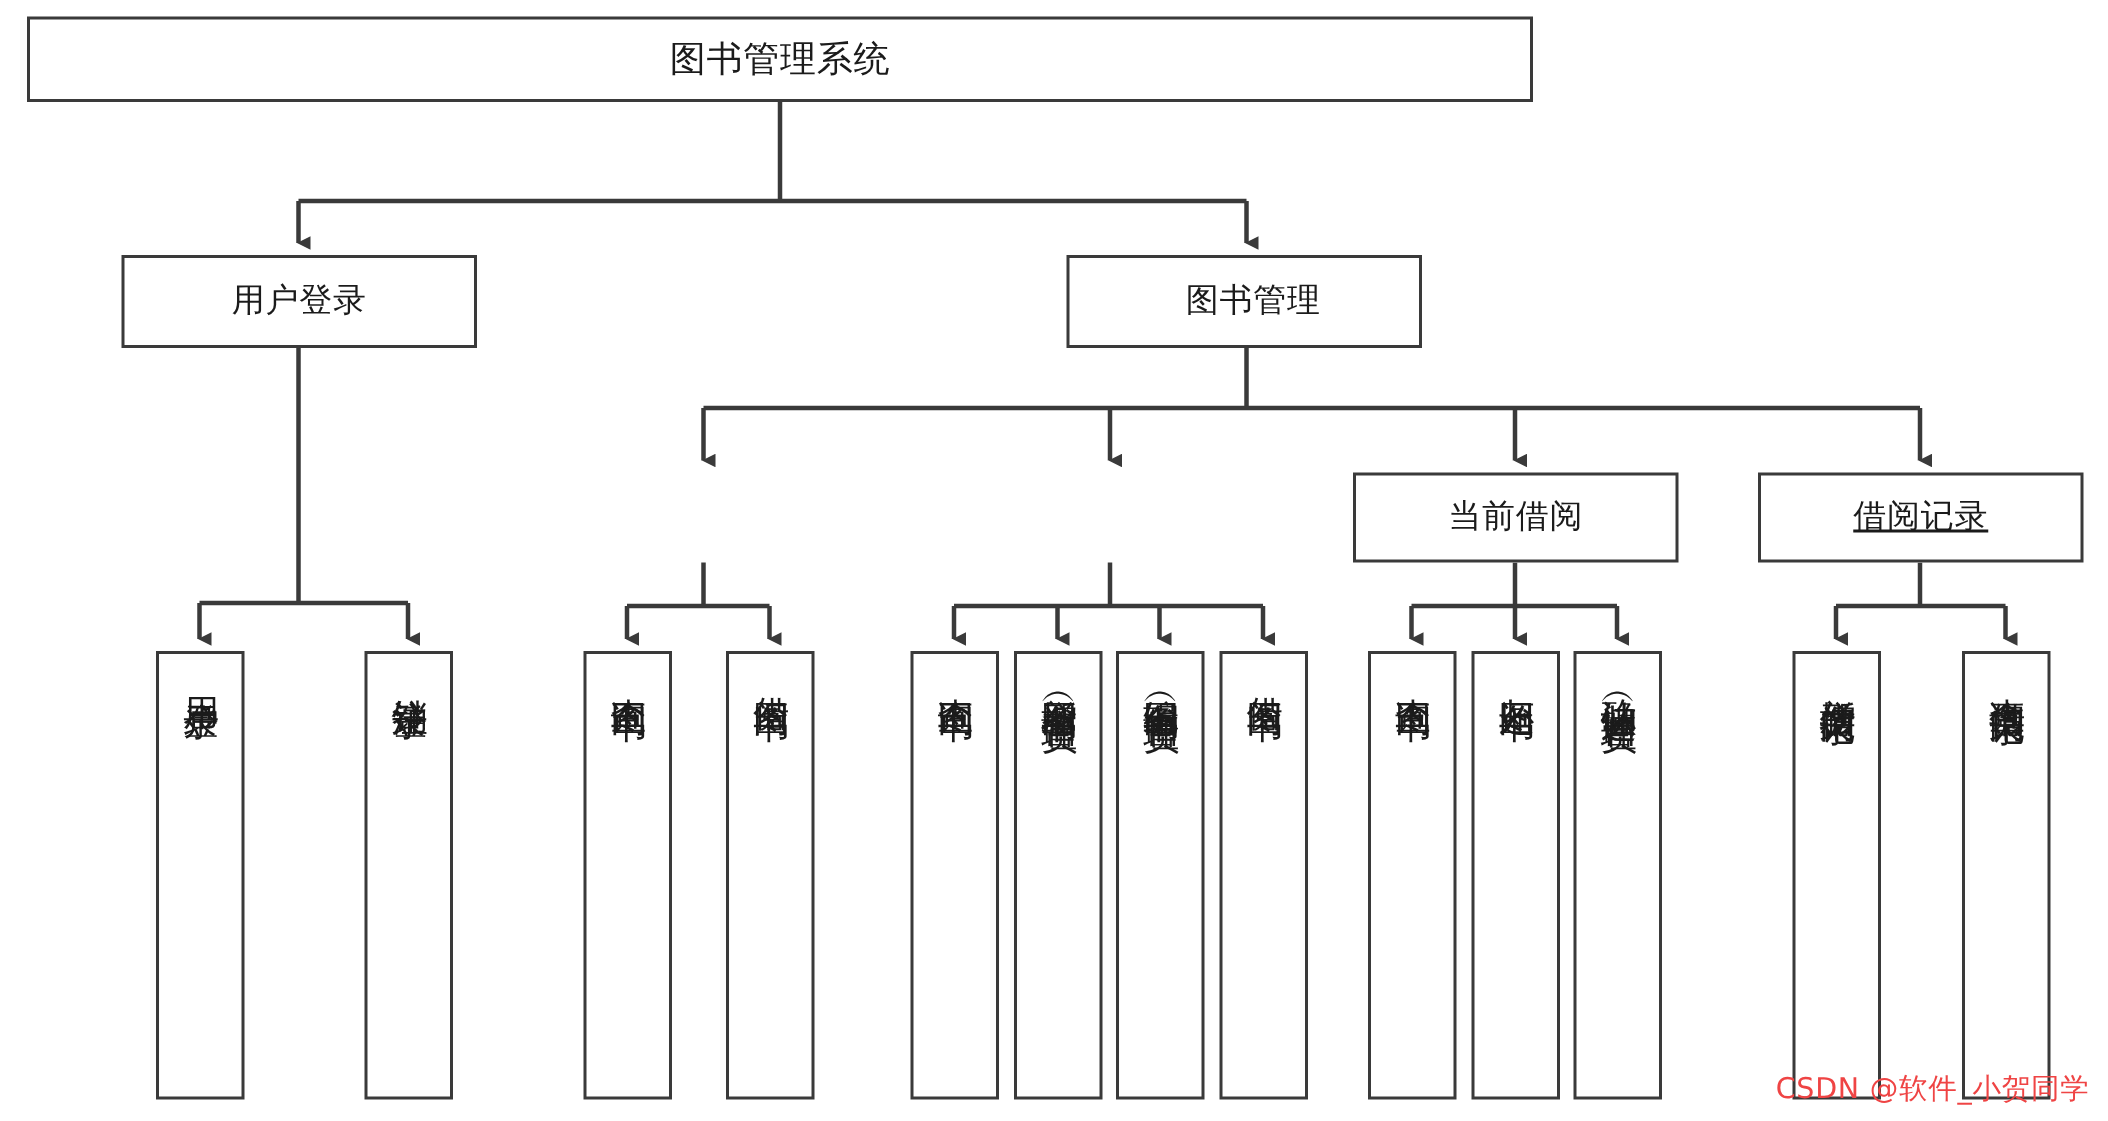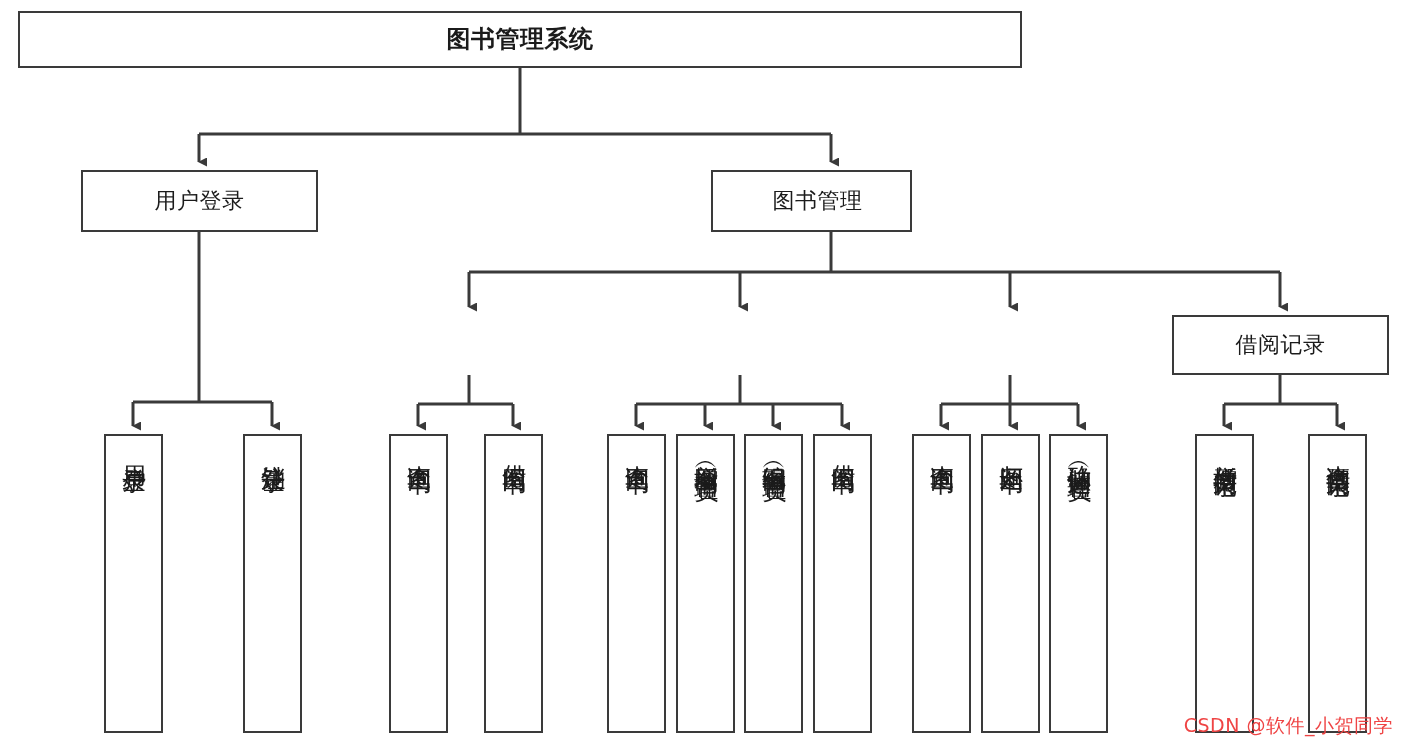--- a/index.html
+++ b/index.html
@@ -123,32 +123,35 @@
       <path d="M1010,404 L1010,426" marker-end="url(#arrowhead)"></path>
       <path d="M1078,404 L1078,426" marker-end="url(#arrowhead)"></path>
 
       <path d="M1280,375 L1280,404"></path>
       <path d="M1224,404 L1337,404"></path>
       <path d="M1224,404 L1224,426" marker-end="url(#arrowhead)"></path>
       <path d="M1337,404 L1337,426" marker-end="url(#arrowhead)"></path>
     </g>
   </svg>
 
-  <div class="node horizontal" id="root-node" style="left:18px; top:11px; width:1004px; height:57px;font-weight:bold;">
+  <div class="node horizontal" id="root-node" style="left:18px; top:11px; width:1004px; height:57px;">
     <span class="node-label">图书管理系统</span>
   </div>
 
   <div class="node horizontal" style="left:81px; top:170px; width:237px; height:62px;">
     <span class="node-label">用户登录</span>
   </div>
-  <div class="node horizontal" style="left:711px; top:170px; width:201px; height:62px;padding-left:12px;">
+  <div class="node horizontal" style="left:711px; top:170px; width:237px; height:62px;padding-left:12px;">
     <span class="node-label">图书管理</span>
   </div>
 
-  <div class="node horizontal" style="left:1172px; top:315px; width:217px; height:60px;">
+  <div class="node horizontal" style="left:902px; top:315px; width:217px; height:60px;">
+    <span class="node-label">当前借阅</span>
+  </div>
+  <div class="node horizontal" style="left:1172px; top:315px; width:217px; height:60px;text-decoration:underline;">
     <span class="node-label">借阅记录</span>
   </div>
 
   <div class="node vertical" style="left:104px; top:434px; width:59px; height:299px;">
     <span class="node-label">用户登录</span>
   </div>
   <div class="node vertical" style="left:243px; top:434px; width:59px; height:299px;">
     <span class="node-label">注销登录</span>
   </div>
 

